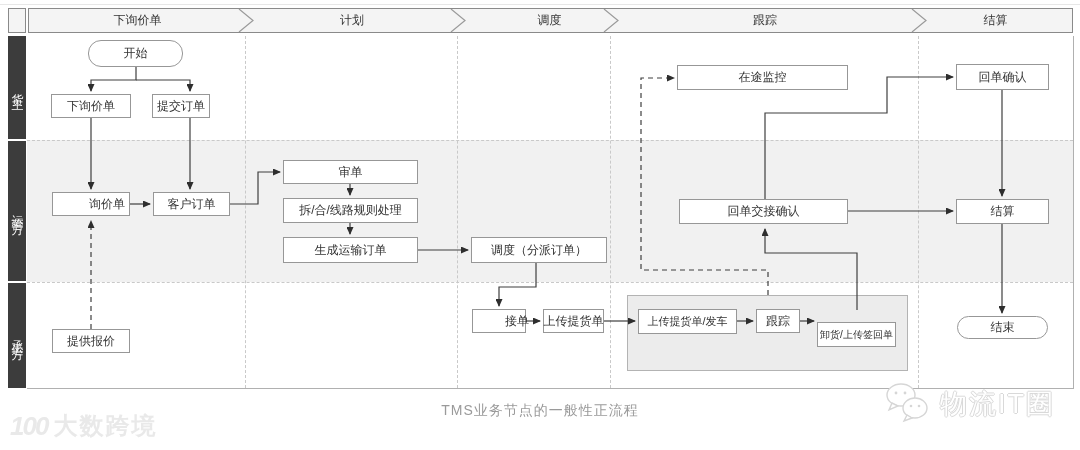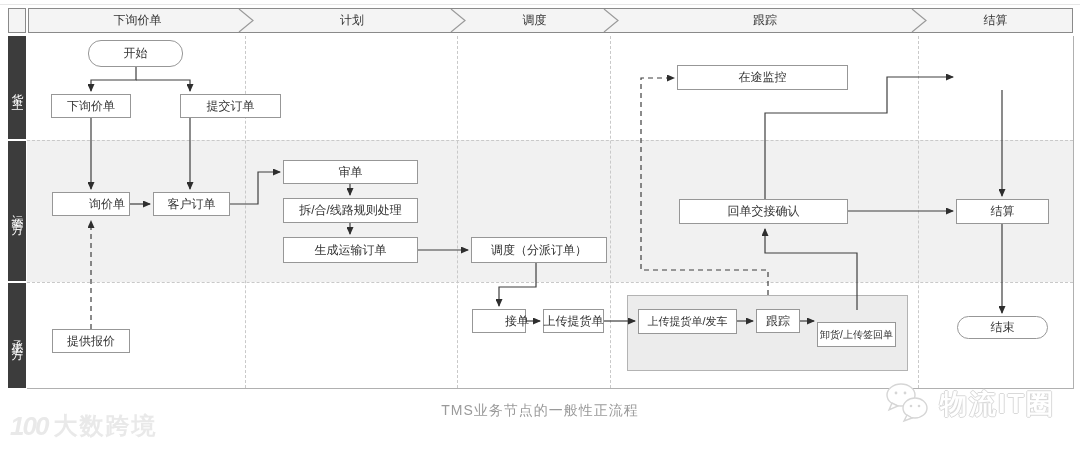--- a/index.html
+++ b/index.html
@@ -43,40 +43,40 @@
   .fs11{font-size:11px;} .fs10{font-size:10px;}
 
   
   .caption{position:absolute;left:0;top:402px;width:1080px;text-align:center;
            font-size:14px;color:#9a9a9a;letter-spacing:1px;z-index:4;}
   .wm-left{position:absolute;left:10px;top:410px;z-index:4;display:flex;align-items:center;gap:6px;
            color:#e9e9e9;font-weight:bold;}
   .wm-left .logo{font-size:26px;font-style:italic;letter-spacing:-2px;}
   .wm-left .txt{font-size:24px;letter-spacing:2px;}
   .wm-right{position:absolute;left:884px;top:382px;z-index:4;display:flex;align-items:center;gap:4px;}
-  .wm-right .txt{font-size:27px;font-weight:bold;color:#ffffff;letter-spacing:2px;
+  .wm-right .txt{font-size:27px;font-weight:normal;color:#ffffff;letter-spacing:2px;
                  text-shadow:-1px 0 #d9d9d9,1px 0 #d9d9d9,0 -1px #d9d9d9,0 1px #d9d9d9;}
 </style>
 </head>
 <body>
 
 <div class="canvas">
   <div class="top-divider"></div>
 
   <div class="corner-cell"></div>
   <div class="phase-band">
     <svg class="chevrons" width="1043" height="23" viewBox="0 0 1043 23">
       <polyline points="210,0 224,11.5 210,23" fill="none" stroke="#9a9a9a" stroke-width="1.2"></polyline>
       <polyline points="422,0 436,11.5 422,23" fill="none" stroke="#9a9a9a" stroke-width="1.2"></polyline>
       <polyline points="575,0 589,11.5 575,23" fill="none" stroke="#9a9a9a" stroke-width="1.2"></polyline>
       <polyline points="883,0 897,11.5 883,23" fill="none" stroke="#9a9a9a" stroke-width="1.2"></polyline>
     </svg>
     <div class="phase-label" style="left:0;width:217px;">下询价单</div>
     <div class="phase-label" style="left:217px;width:212px;">计划</div>
-    <div class="phase-label" style="left:429px;width:153px;">调度</div>
+    <div class="phase-label" style="left:444px;width:153px;">调度</div>
     <div class="phase-label" style="left:582px;width:308px;">跟踪</div>
     <div class="phase-label" style="left:890px;width:153px;">结算</div>
   </div>
 
   <div class="lane-label" style="top:36px;height:103px;">货主</div>
   <div class="lane-label" style="top:141px;height:140px;">运营方</div>
   <div class="lane-label" style="top:283px;height:105px;">承运方</div>
 
   <div class="lanes">
     <div class="lane-row lane-white" style="top:0;height:104px;"></div>
@@ -118,22 +118,23 @@
       <path d="M765,199 V113 H887 V77 H953" marker-end="url(#arw)"></path>
       <path d="M848,211 H953" marker-end="url(#arw)"></path>
       <path d="M1002,90 V196" marker-end="url(#arw)"></path>
       <path d="M1002,224 V313" marker-end="url(#arw)"></path>
       <path d="M768,295 V270 H641 V78 H674" marker-end="url(#arw)" stroke-dasharray="5 4"></path>
     </g>
   </svg>
 
   <div class="node stadium" style="left:88px;top:40px;width:95px;height:27px;">开始</div>
   <div class="node" style="left:51px;top:94px;width:80px;height:24px;">下询价单</div>
-  <div class="node" style="left:152px;top:94px;width:101px;height:24px;margin-left:28px;">提交订单</div>
+  <div class="node" style="left:152px;top:94px;width:58px;height:24px;">提交订单</div>
   <div class="node" style="left:677px;top:65px;width:171px;height:25px;">在途监控</div>
+  <div class="node" style="left:956px;top:64px;width:93px;height:26px;">回单确认</div>
 
   <div class="node" style="left:52px;top:192px;width:78px;height:24px;padding-left:32px;">询价单</div>
   <div class="node" style="left:153px;top:192px;width:77px;height:24px;">客户订单</div>
   <div class="node" style="left:283px;top:160px;width:135px;height:24px;">审单</div>
   <div class="node" style="left:283px;top:198px;width:135px;height:25px;">拆/合/线路规则处理</div>
   <div class="node" style="left:283px;top:237px;width:135px;height:26px;">生成运输订单</div>
   <div class="node" style="left:471px;top:237px;width:136px;height:26px;">调度（分派订单）</div>
   <div class="node" style="left:679px;top:199px;width:169px;height:25px;">回单交接确认</div>
   <div class="node" style="left:956px;top:199px;width:93px;height:25px;">结算</div>
 

